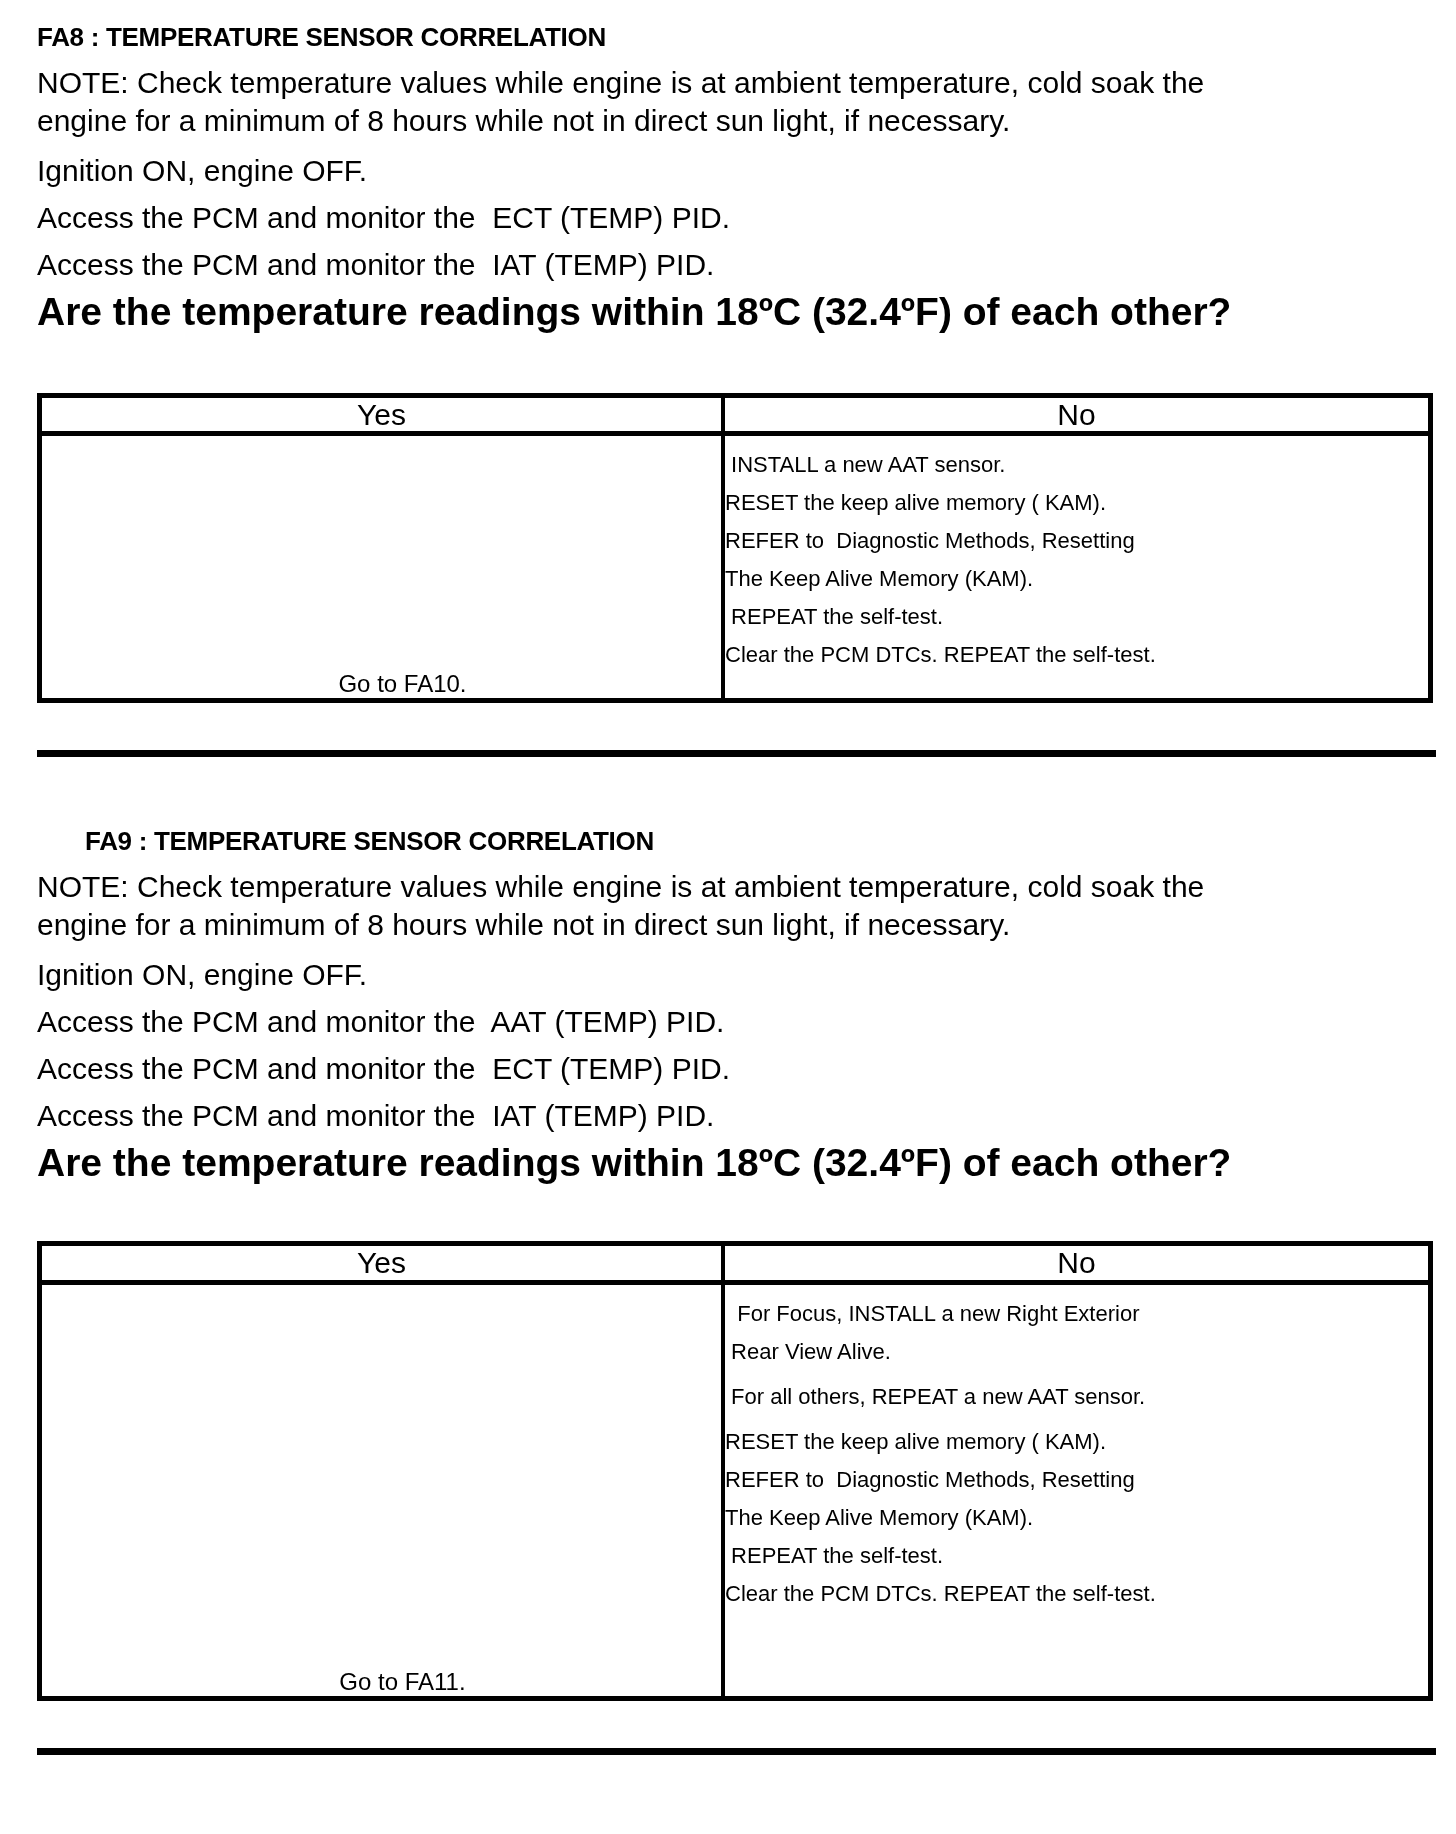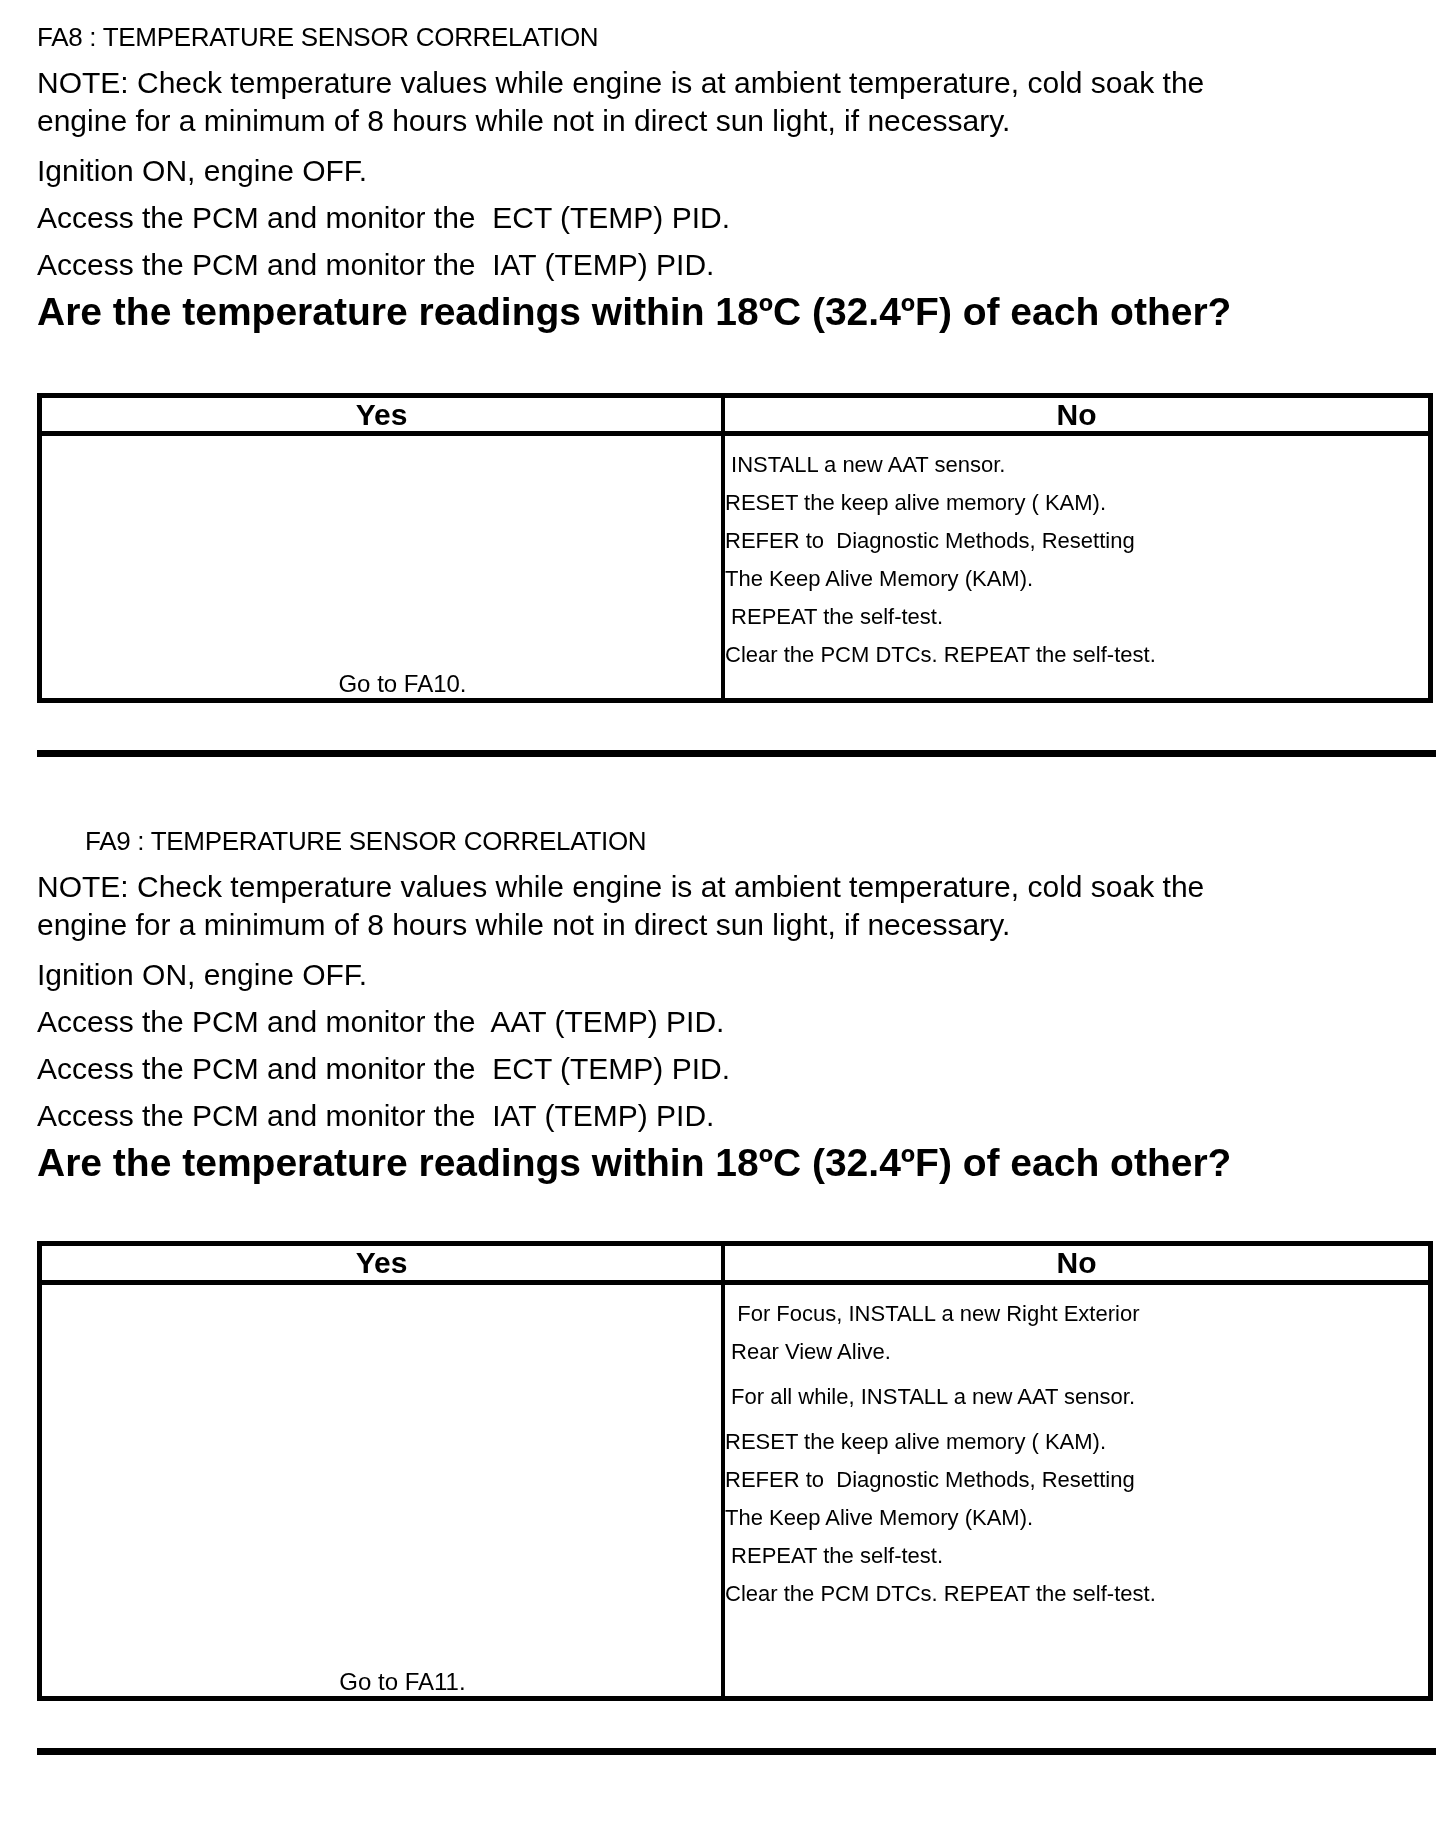--- a/index.html
+++ b/index.html
@@ -16,21 +16,21 @@
   }
   .page {
     box-sizing: border-box;
     width: 1456px;
     height: 1834px;
     padding: 21px 22px 0 37px;
   }
   .heading {
     font-size: 26px;
     line-height: 33px;
-    font-weight: 400;
+    font-weight: 700;
     letter-spacing: -0.3px;
     white-space: pre;
   }
   .note {
     font-size: 30px;
     line-height: 38px;
     margin-top: 10px;
     white-space: pre;
   }
   .steps { margin-top: 12px; }
@@ -58,21 +58,21 @@
     display: grid;
     grid-template-columns: 679px 1fr;
     border-bottom: 5px solid #000;
   }
   .t1 .thead { height: 33px; }
   .t2 .thead { height: 34px; }
   .th {
     display: flex;
     align-items: center;
     justify-content: center;
-    font-weight: 700;
+    font-weight: 400;
     font-size: 30px;
   }
   .th.no-h { border-left: 4px solid #000; }
   .tbody {
     display: grid;
     grid-template-columns: 679px 1fr;
   }
   .t1 .tbody { height: 262px; }
   .t2 .tbody { height: 411px; }
   .td { box-sizing: border-box; }
@@ -162,21 +162,21 @@
       <div class="tbody">
         <div class="td yes-cell">
           <div>Go to FA11.</div>
         </div>
         <div class="td no-cell">
             <div class="para">
               <div class="line">  For Focus, INSTALL a new Right Exterior</div>
               <div class="line"> Rear View Alive.</div>
             </div>
             <div class="para">
-              <div class="line"> For all while, INSTALL a new AAT sensor.</div>
+              <div class="line"> For all others, REPEAT a new AAT sensor.</div>
             </div>
             <div class="para">
               <div class="line">RESET the keep alive memory ( KAM).</div>
               <div class="line">REFER to  Diagnostic Methods, Resetting</div>
               <div class="line">The Keep Alive Memory (KAM).</div>
               <div class="line"> REPEAT the self-test.</div>
               <div class="line">Clear the PCM DTCs. REPEAT the self-test.</div>
             </div>
           </div>
       </div>

